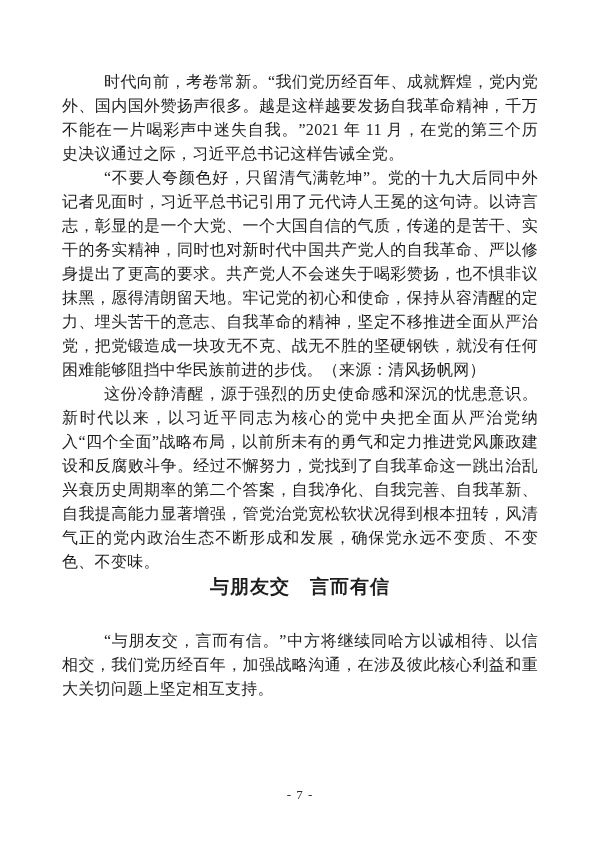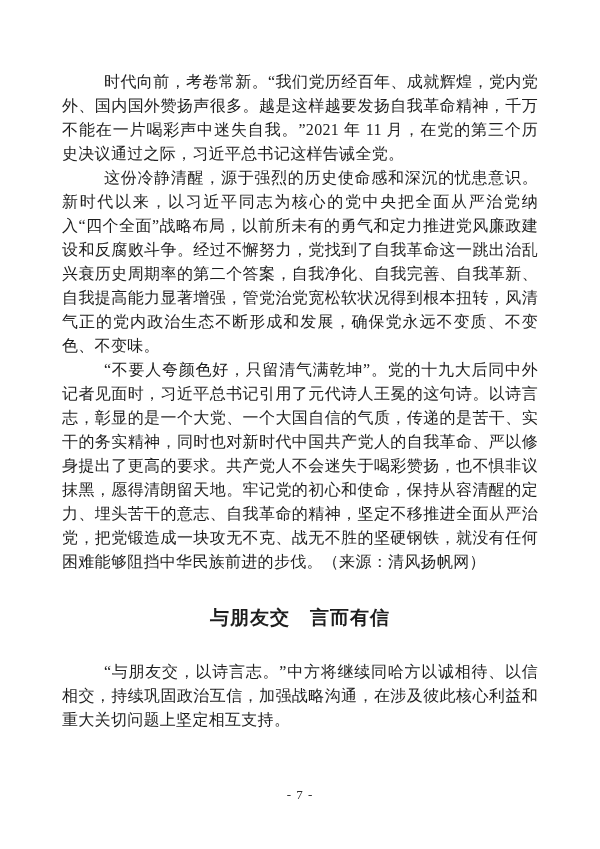--- a/index.html
+++ b/index.html
@@ -30,21 +30,20 @@
     text-indent: 42px;
   }
   .section-header {
     margin-top: 27px;
     font-size: 16px;
     font-weight: bold;
     line-height: 24px;
     letter-spacing: 0.3px;
   }
   .article-title {
-    margin-top: 31px;
     font-size: 19px;
     line-height: 26px;
     font-weight: bold;
     text-align: center;
     letter-spacing: 1px;
     font-family: "Liberation Sans", "DejaVu Sans", sans-serif;
   }
   .section-par {
     margin-top: 29px;
   }
@@ -60,25 +59,25 @@
   }
 </style>
 </head>
 <body>
 
 <div class="page">
   <div class="content">
 
     <p class="body-par">时代向前，考卷常新。“我们党历经百年、成就辉煌，党内党外、国内国外赞扬声很多。越是这样越要发扬自我革命精神，千万不能在一片喝彩声中迷失自我。”2021 年 11 月，在党的第三个历史决议通过之际，习近平总书记这样告诫全党。</p>
 
+    <p class="body-par">“不要人夸颜色好，只留清气满乾坤”。党的十九大后同中外记者见面时，习近平总书记引用了元代诗人王冕的这句诗。以诗言志，彰显的是一个大党、一个大国自信的气质，传递的是苦干、实干的务实精神，同时也对新时代中国共产党人的自我革命、严以修身提出了更高的要求。共产党人不会迷失于喝彩赞扬，也不惧非议抹黑，愿得清朗留天地。牢记党的初心和使命，保持从容清醒的定力、埋头苦干的意志、自我革命的精神，坚定不移推进全面从严治党，把党锻造成一块攻无不克、战无不胜的坚硬钢铁，就没有任何困难能够阻挡中华民族前进的步伐。（来源：清风扬帆网）</p>
+
     <p class="body-par">这份冷静清醒，源于强烈的历史使命感和深沉的忧患意识。新时代以来，以习近平同志为核心的党中央把全面从严治党纳入“四个全面”战略布局，以前所未有的勇气和定力推进党风廉政建设和反腐败斗争。经过不懈努力，党找到了自我革命这一跳出治乱兴衰历史周期率的第二个答案，自我净化、自我完善、自我革新、自我提高能力显著增强，管党治党宽松软状况得到根本扭转，风清气正的党内政治生态不断形成和发展，确保党永远不变质、不变色、不变味。</p>
-
-    <p class="body-par">“不要人夸颜色好，只留清气满乾坤”。党的十九大后同中外记者见面时，习近平总书记引用了元代诗人王冕的这句诗。以诗言志，彰显的是一个大党、一个大国自信的气质，传递的是苦干、实干的务实精神，同时也对新时代中国共产党人的自我革命、严以修身提出了更高的要求。共产党人不会迷失于喝彩赞扬，也不惧非议抹黑，愿得清朗留天地。牢记党的初心和使命，保持从容清醒的定力、埋头苦干的意志、自我革命的精神，坚定不移推进全面从严治党，把党锻造成一块攻无不克、战无不胜的坚硬钢铁，就没有任何困难能够阻挡中华民族前进的步伐。（来源：清风扬帆网）</p>
 
 
     <h1 class="article-title">与朋友交　言而有信</h1>
 
-    <p class="body-par section-par">“与朋友交，以诗言志。”中方将继续同哈方以诚相待、以信相交，持续巩固政治互信，加强战略沟通，在涉及彼此核心利益和重大关切问题上坚定相互支持。</p>
+    <p class="body-par section-par">“与朋友交，言而有信。”中方将继续同哈方以诚相待、以信相交，我们党历经百年，加强战略沟通，在涉及彼此核心利益和重大关切问题上坚定相互支持。</p>
 
   </div>
 
   <div class="page-number">- 7 -</div>
 </div>
 
 </body></html>

